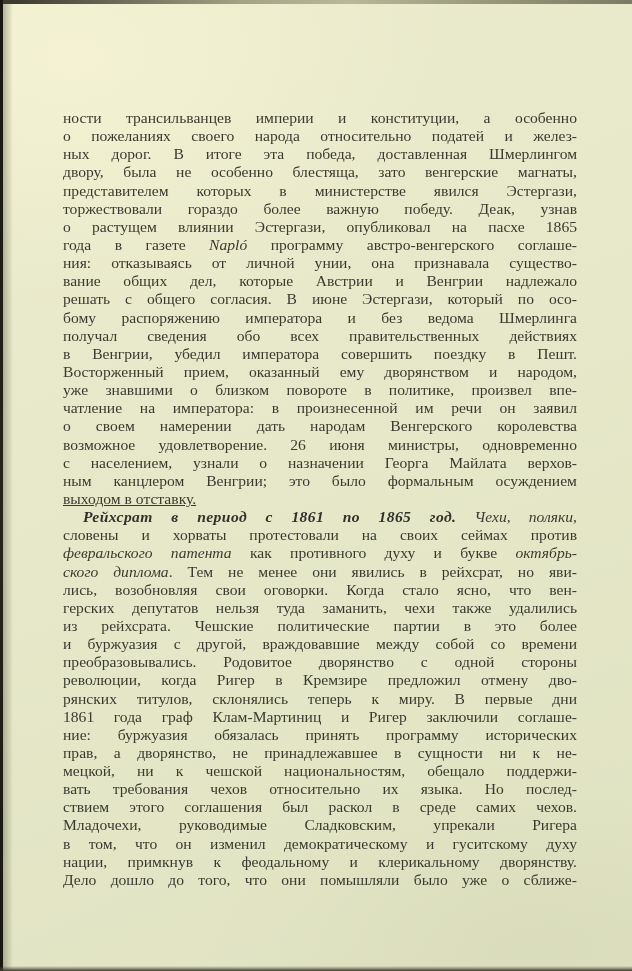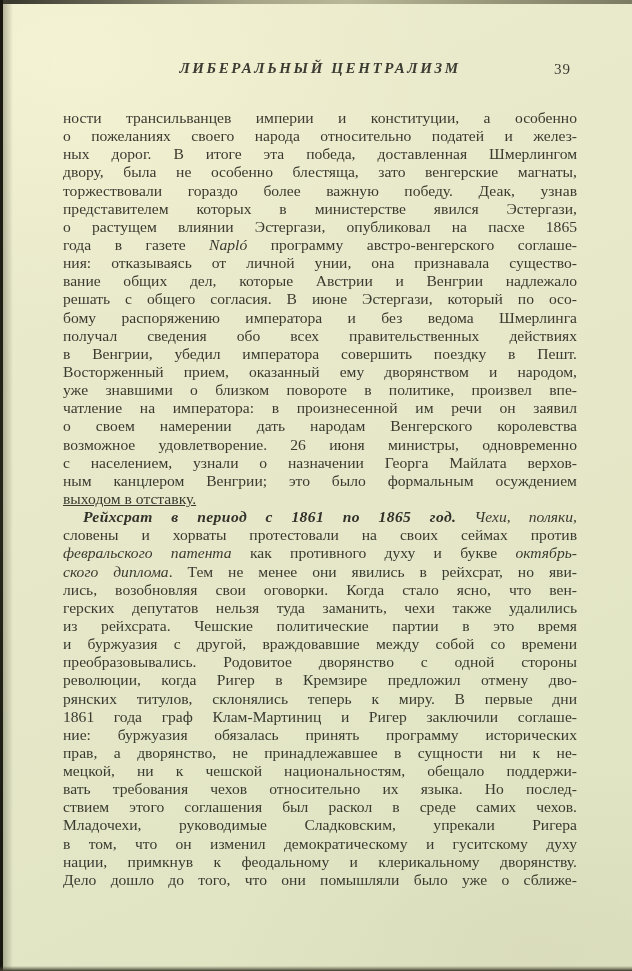--- a/index.html
+++ b/index.html
@@ -37,32 +37,28 @@
 </style>
 </head>
 <body>
 
 <div class="page">
   <div class="edge-top"></div>
   <div class="edge-left"></div>
   <div class="edge-left-shadow"></div>
   <div class="edge-bottom"></div>
 
-  <div class="runhead">
-    <span class="rh-title">ЛИБЕРАЛЬНЫЙ ЦЕНТРАЛИЗМ</span>
-    <span class="rh-page">39</span>
-  </div>
 
   <div class="body-text" id="page-body">
       <div class="line"><span>ности трансильванцев империи и конституции, а особенно</span></div>
       <div class="line"><span>о пожеланиях своего народа относительно податей и желез-</span></div>
       <div class="line"><span>ных дорог. В итоге эта победа, доставленная Шмерлингом</span></div>
       <div class="line"><span>двору, была не особенно блестяща, зато венгерские магнаты,</span></div>
+      <div class="line"><span>представителем которых в министерстве явился Эстергази,</span></div>
       <div class="line"><span>торжествовали гораздо более важную победу. Деак, узнав</span></div>
-      <div class="line"><span>представителем которых в министерстве явился Эстергази,</span></div>
       <div class="line"><span>о растущем влиянии Эстергази, опубликовал на пасхе 1865</span></div>
       <div class="line"><span>года в газете </span><span class="seg-i">Napló</span><span> программу австро-венгерского соглаше-</span></div>
       <div class="line"><span>ния: отказываясь от личной унии, она признавала существо-</span></div>
       <div class="line"><span>вание общих дел, которые Австрии и Венгрии надлежало</span></div>
       <div class="line"><span>решать с общего согласия. В июне Эстергази, который по осо-</span></div>
       <div class="line"><span>бому распоряжению императора и без ведома Шмерлинга</span></div>
       <div class="line"><span>получал сведения обо всех правительственных действиях</span></div>
       <div class="line"><span>в Венгрии, убедил императора совершить поездку в Пешт.</span></div>
       <div class="line"><span>Восторженный прием, оказанный ему дворянством и народом,</span></div>
       <div class="line"><span>уже знавшими о близком повороте в политике, произвел впе-</span></div>
@@ -71,21 +67,21 @@
       <div class="line"><span>возможное удовлетворение. 26 июня министры, одновременно</span></div>
       <div class="line"><span>с населением, узнали о назначении Георга Майлата верхов-</span></div>
       <div class="line"><span>ным канцлером Венгрии; это было формальным осуждением</span></div>
       <div class="line flush"><span>выходом в отставку.</span></div>
       <div class="line indent"><span class="seg-b">Рейхсрат в период с 1861 по 1865 год.</span><span> Чехи, поляки,</span></div>
       <div class="line"><span>словены и хорваты протестовали на своих сеймах против</span></div>
       <div class="line"><span class="seg-i">февральского патента</span><span> как противного духу и букве </span><span class="seg-i">октябрь-</span></div>
       <div class="line"><span class="seg-i">ского диплома</span><span>. Тем не менее они явились в рейхсрат, но яви-</span></div>
       <div class="line"><span>лись, возобновляя свои оговорки. Когда стало ясно, что вен-</span></div>
       <div class="line"><span>герских депутатов нельзя туда заманить, чехи также удалились</span></div>
-      <div class="line"><span>из рейхсрата. Чешские политические партии в это время</span></div>
+      <div class="line"><span>из рейхсрата. Чешские политические партии в это более</span></div>
       <div class="line"><span>и буржуазия с другой, враждовавшие между собой со времени</span></div>
       <div class="line"><span>преобразовывались. Родовитое дворянство с одной стороны</span></div>
       <div class="line"><span>революции, когда Ригер в Кремзире предложил отмену дво-</span></div>
       <div class="line"><span>рянских титулов, склонялись теперь к миру. В первые дни</span></div>
       <div class="line"><span>1861 года граф Клам-Мартиниц и Ригер заключили соглаше-</span></div>
       <div class="line"><span>ние: буржуазия обязалась принять программу исторических</span></div>
       <div class="line"><span>прав, а дворянство, не принадлежавшее в сущности ни к не-</span></div>
       <div class="line"><span>мецкой, ни к чешской национальностям, обещало поддержи-</span></div>
       <div class="line"><span>вать требования чехов относительно их языка. Но послед-</span></div>
       <div class="line"><span>ствием этого соглашения был раскол в среде самих чехов.</span></div>

